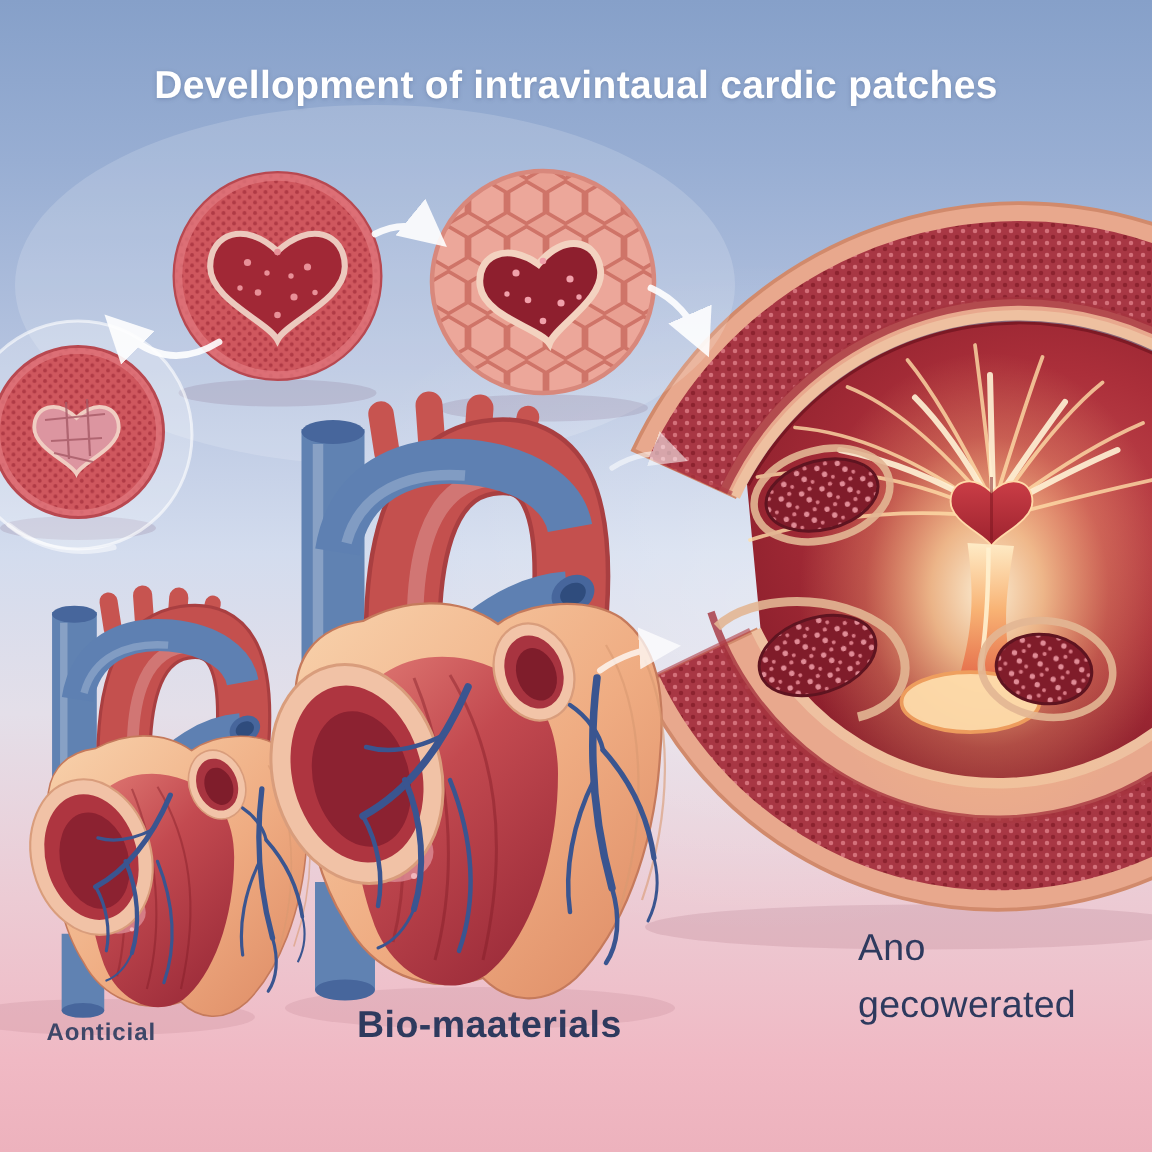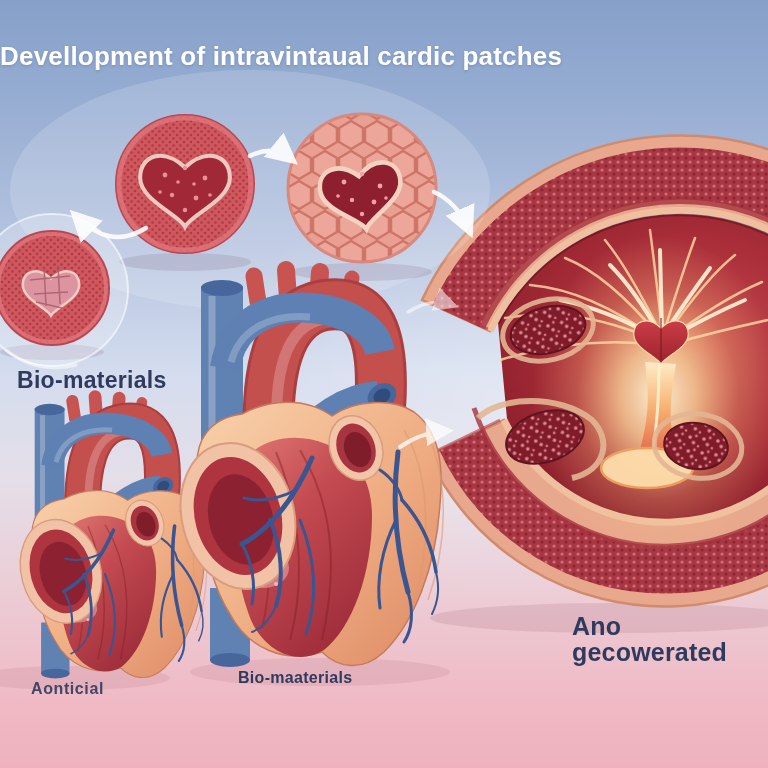--- a/index.html
+++ b/index.html
@@ -12,30 +12,30 @@
       radial-gradient(58% 42% at 66% 52%, rgba(255,255,255,.30), rgba(255,255,255,0) 70%),
       linear-gradient(180deg,
         var(--background-top,#86a0c9) 0%,
         #98aed3 14%, #b6c4e0 32%, #d3dcee 48%,
         #e4dfe9 62%, #eccbd4 78%,
         #f0b9c4 92%, var(--background-bottom,#edb2bd) 100%);
   }
   #illustration-svg{position:absolute;left:0;top:0;}
   .txt{position:absolute;color:var(--label-text,#2e3a5e);}
   #title{
-    left:0;top:40px;width:768px;text-align:left;
+    left:0;top:40px;width:768px;text-align:center;
     color:var(--title-text,#ffffff);
     font-size:26px;line-height:32px;font-weight:bold;
     letter-spacing:.2px;
     text-shadow:0 1px 3px rgba(70,90,130,.35);
   }
   #label-biomaterials-left{left:17px;top:367px;font-size:23px;font-weight:bold;letter-spacing:.3px;}
   #label-aonticial{left:31px;top:680px;font-size:16px;font-weight:600;color:#3e4768;letter-spacing:.6px;}
-  #label-biomaterials-bottom{left:238px;top:669px;font-size:16px;font-weight:bold;letter-spacing:.3px;}
-  #label-regenerated{left:572px;top:613px;font-size:25px;line-height:26px;font-weight:bold;letter-spacing:.2px;}
+  #label-biomaterials-bottom{left:238px;top:669px;font-size:25px;font-weight:bold;letter-spacing:.3px;}
+  #label-regenerated{left:572px;top:613px;font-size:25px;line-height:38px;font-weight:normal;letter-spacing:.2px;}
 </style>
 </head>
 <body>
 
 <div id="stage">
 
 <svg id="illustration-svg" width="768" height="768" viewBox="0 0 768 768">
   <defs>
     <pattern id="knurl" width="7" height="7" patternUnits="userSpaceOnUse">
       <rect width="7" height="7" fill="#cf575e"></rect>
@@ -310,21 +310,20 @@
   <g stroke="#ffffff" fill="none" stroke-linecap="round">
     <path d="M 400,447 C 414,437 430,432 446,431" stroke-width="4" opacity=".75" marker-end="url(#arrowhead)"></path>
     <path d="M 408,312 C 422,303 438,300 452,305" stroke-width="3.5" opacity=".55" marker-end="url(#arrowhead)"></path>
   </g>
 </svg>
 
   <div id="title" class="txt">
     <div>Devellopment of intravintaual cardic patches</div>
   </div>
 
-  <div id="label-biomaterials-left" class="txt">Bio-materials</div>
 
   <div id="label-aonticial" class="txt">Aonticial</div>
 
   <div id="label-biomaterials-bottom" class="txt">Bio-maaterials</div>
 
   <div id="label-regenerated" class="txt">
     <div>Ano gecowerated</div>
   </div>
 
 </div>

